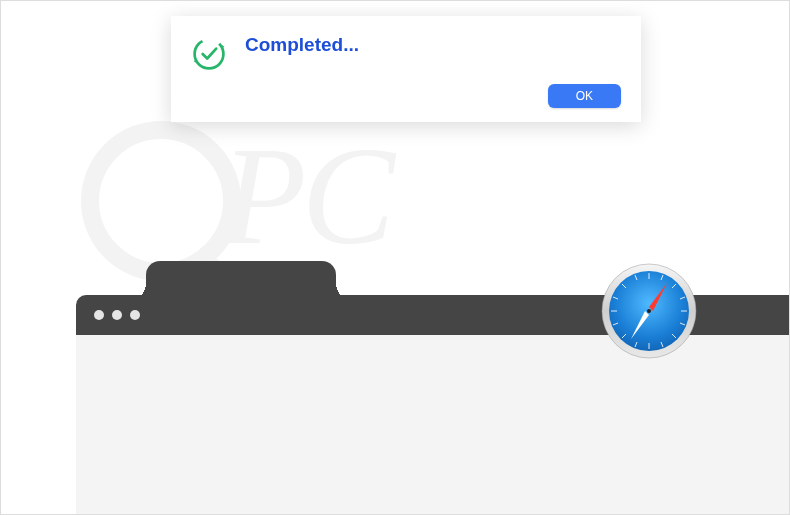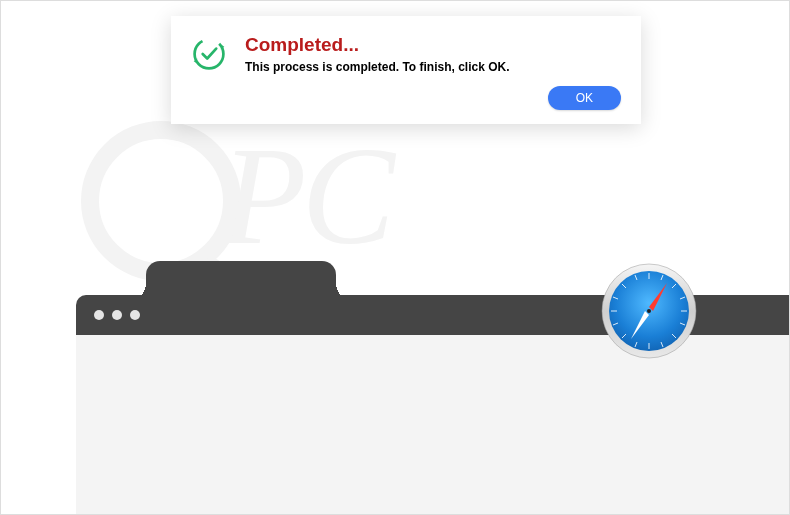--- a/index.html
+++ b/index.html
@@ -85,40 +85,40 @@
       width: 36px;
       height: 36px;
       margin-top: 2px;
     }
     .dialog-text {
       flex: 1;
     }
     .dialog-title {
       font-size: 19px;
       font-weight: 700;
-      color: #b91c1c;
+      color: #1d4ed8;
       margin-bottom: 4px;
     }
     .dialog-message {
       font-size: 12px;
       color: #000;
       font-weight: 600;
     }
     .dialog-buttons {
       display: flex;
       justify-content: flex-end;
       margin-top: 12px;
     }
     .ok-button {
       background: #3a79f5;
       color: #fff;
       border: none;
       padding: 5px 28px;
       font-size: 12px;
-      border-radius: 12px;
+      border-radius: 6px;
       cursor: pointer;
       box-shadow: 0 1px 2px rgba(0,0,0,0.15);
     }
 
     
     .browser-mockup {
       position: absolute;
       left: 75px;
       top: 260px;
       right: 0;
@@ -257,19 +257,18 @@
     <div class="dialog-icon">
       <svg viewBox="0 0 40 40">
         <circle cx="20" cy="20" r="16" fill="none" stroke="#27b56a" stroke-width="3" stroke-dasharray="80 20" transform="rotate(-45 20 20)"></circle>
         <polyline points="13,20 18,25 28,14" fill="none" stroke="#27b56a" stroke-width="3" stroke-linecap="round" stroke-linejoin="round"></polyline>
         <polygon points="34,10 37,12 33,15" fill="#27b56a"></polygon>
         <polygon points="6,30 3,28 7,25" fill="#27b56a"></polygon>
       </svg>
     </div>
     <div class="dialog-text">
       <div class="dialog-title">Completed...</div>
-      <div class="dialog-message">This process is completed. To finish, click OK.</div>
     </div>
   </div>
   <div class="dialog-buttons">
     <button class="ok-button">OK</button>
   </div>
 </div>
 
 </body></html>

